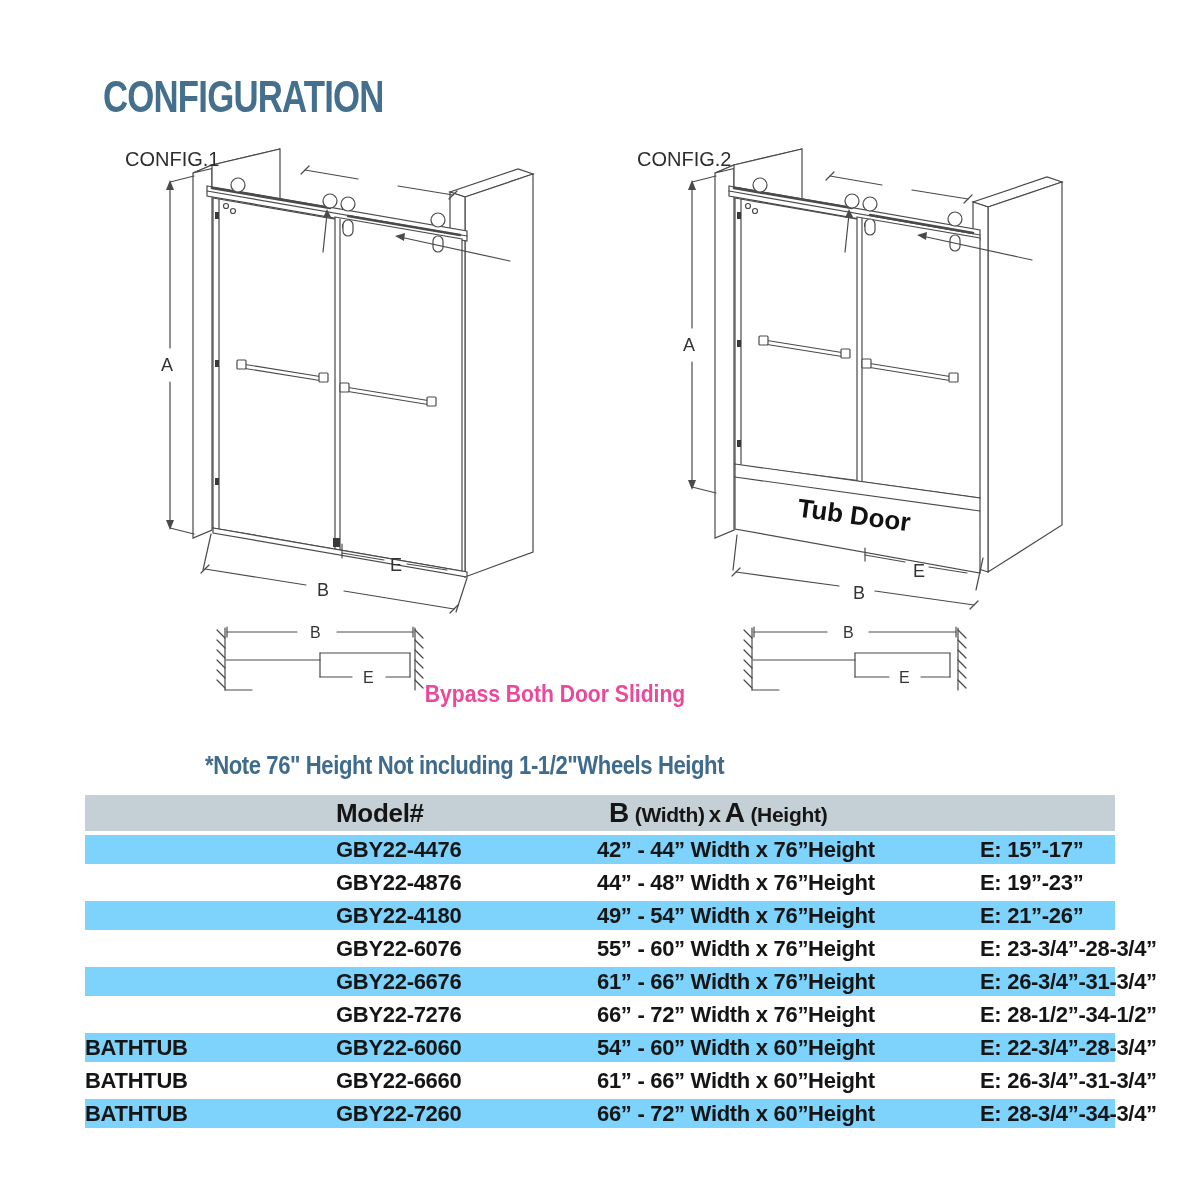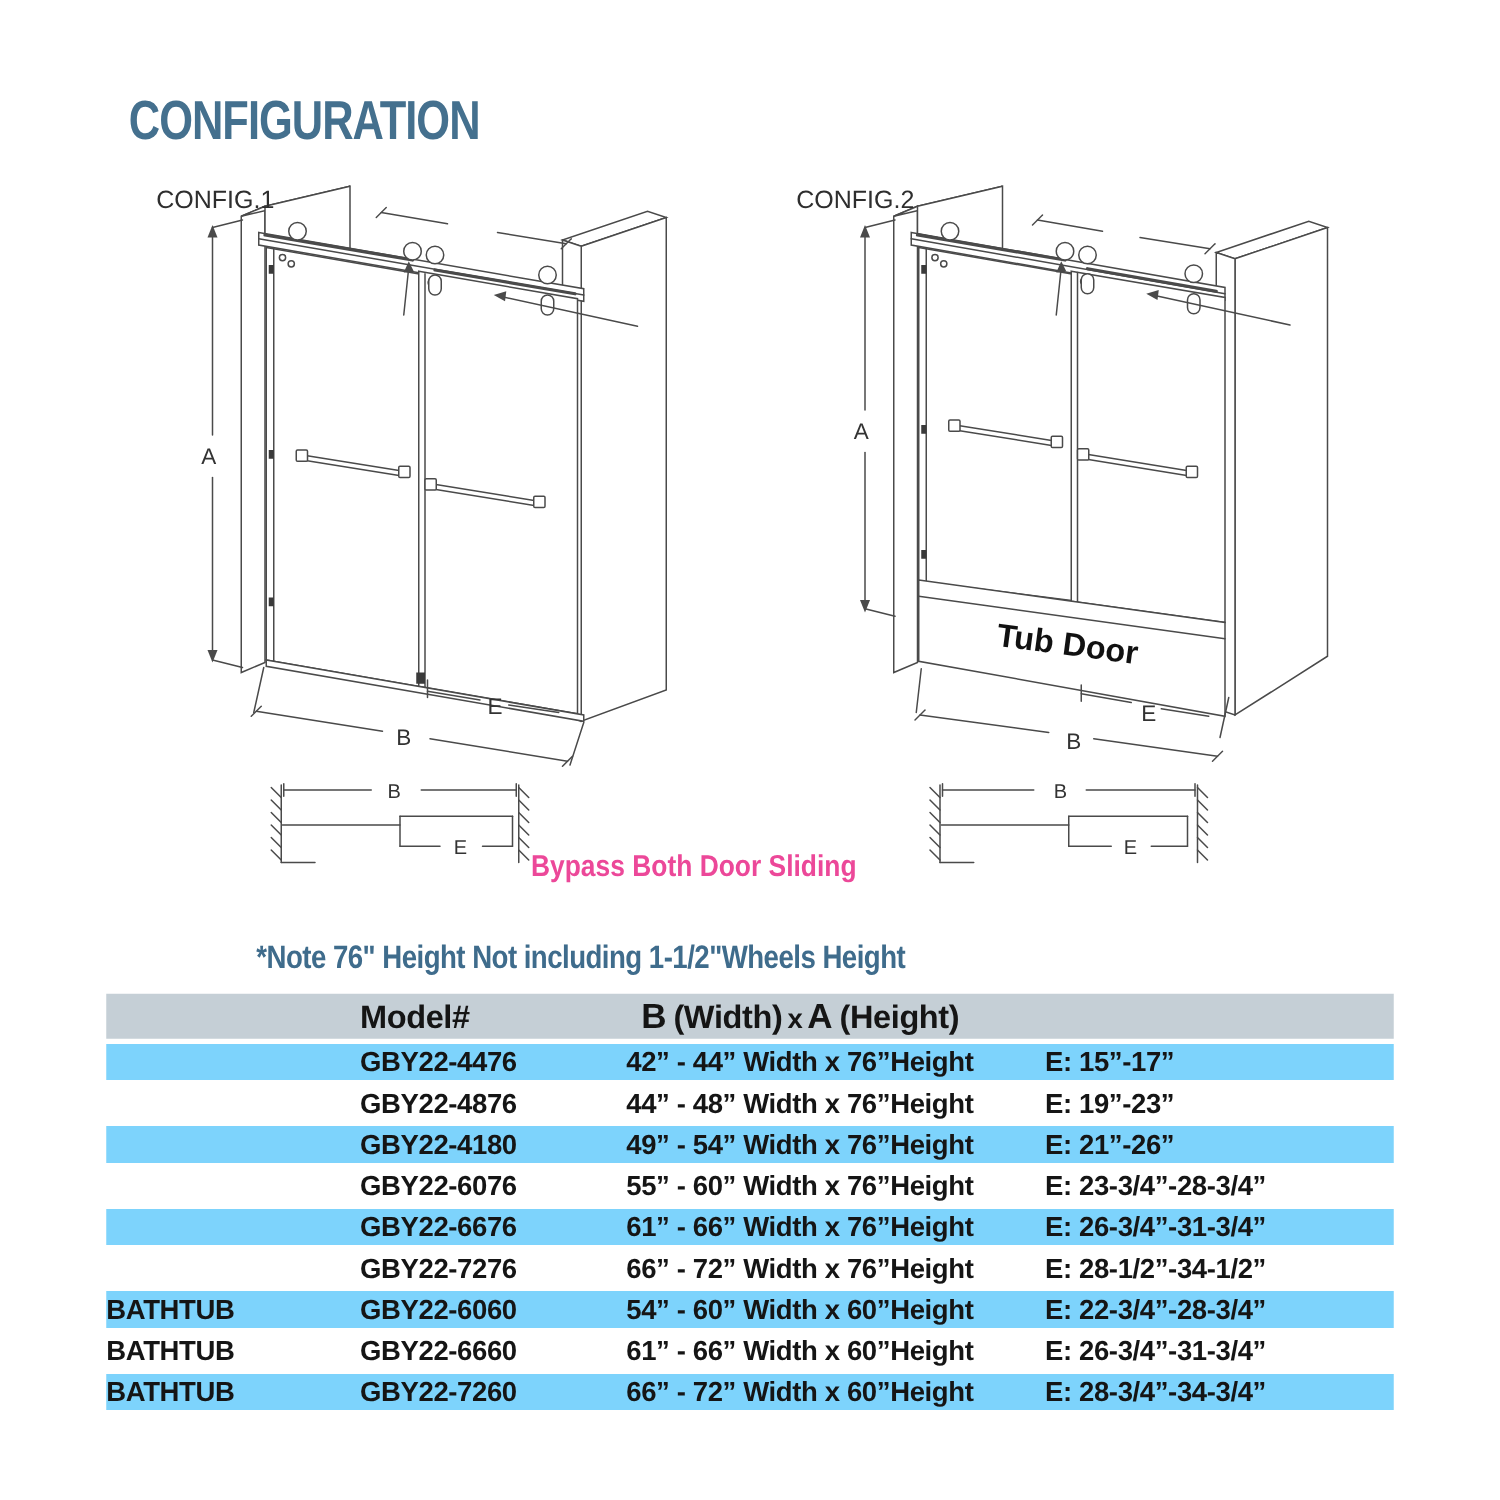--- a/index.html
+++ b/index.html
@@ -32,36 +32,36 @@
   svg .dim{font-size:18px;}
   svg .dim-sm{font-size:16px;}
   svg .tub-label{font-size:26px;font-weight:700;fill:#111111;letter-spacing:0px;}
   
   .spec-table{
     position:absolute;left:85px;top:795px;width:1030px;
     font-weight:700;letter-spacing:-0.3px;color:#151515;
   }
   .t-row{
     display:grid;grid-template-columns:195px 215px 335px 285px;
-    align-items:center;height:33px;
+    align-items:center;height:33px;gap:48px;
   }
   .t-header{
     height:36px;background:#c5cfd6;margin-bottom:2px;font-size:26px;
   }
   .t-header .c4{border-left:4px solid #ffffff;height:100%;display:flex;align-items:center;}
   .t-row.striped{background:#7dd3fc;background-clip:content-box;padding:2px 0;height:29px;}
   .c1{padding-right:12px;font-size:22px;}
   .c2{padding-left:8px;font-size:22px;}
   .c3{padding-left:6px;font-size:22px;white-space:nowrap;}
   .c4{padding-left:6px;font-size:22px;white-space:nowrap;}
   .t-header .c2{font-size:26px;}
   .t-header .c3{padding-left:18px;}
   .t-header .c4{padding-left:28px;font-size:26px;}
   .hdr-big{font-size:28px;}
-  .hdr-small{font-size:26px;font-weight:700;}
+  .hdr-small{font-size:21px;font-weight:700;}
   .hdr-x{font-size:22px;padding:0 4px;}
 </style>
 </head>
 <body>
 
 <div class="page-title">CONFIGURATION</div>
 
 <svg id="config1" class="diagram" viewBox="0 0 500 600">
   <g stroke="#4a4a4a" stroke-width="1.2" fill="none" stroke-linecap="round">
 

